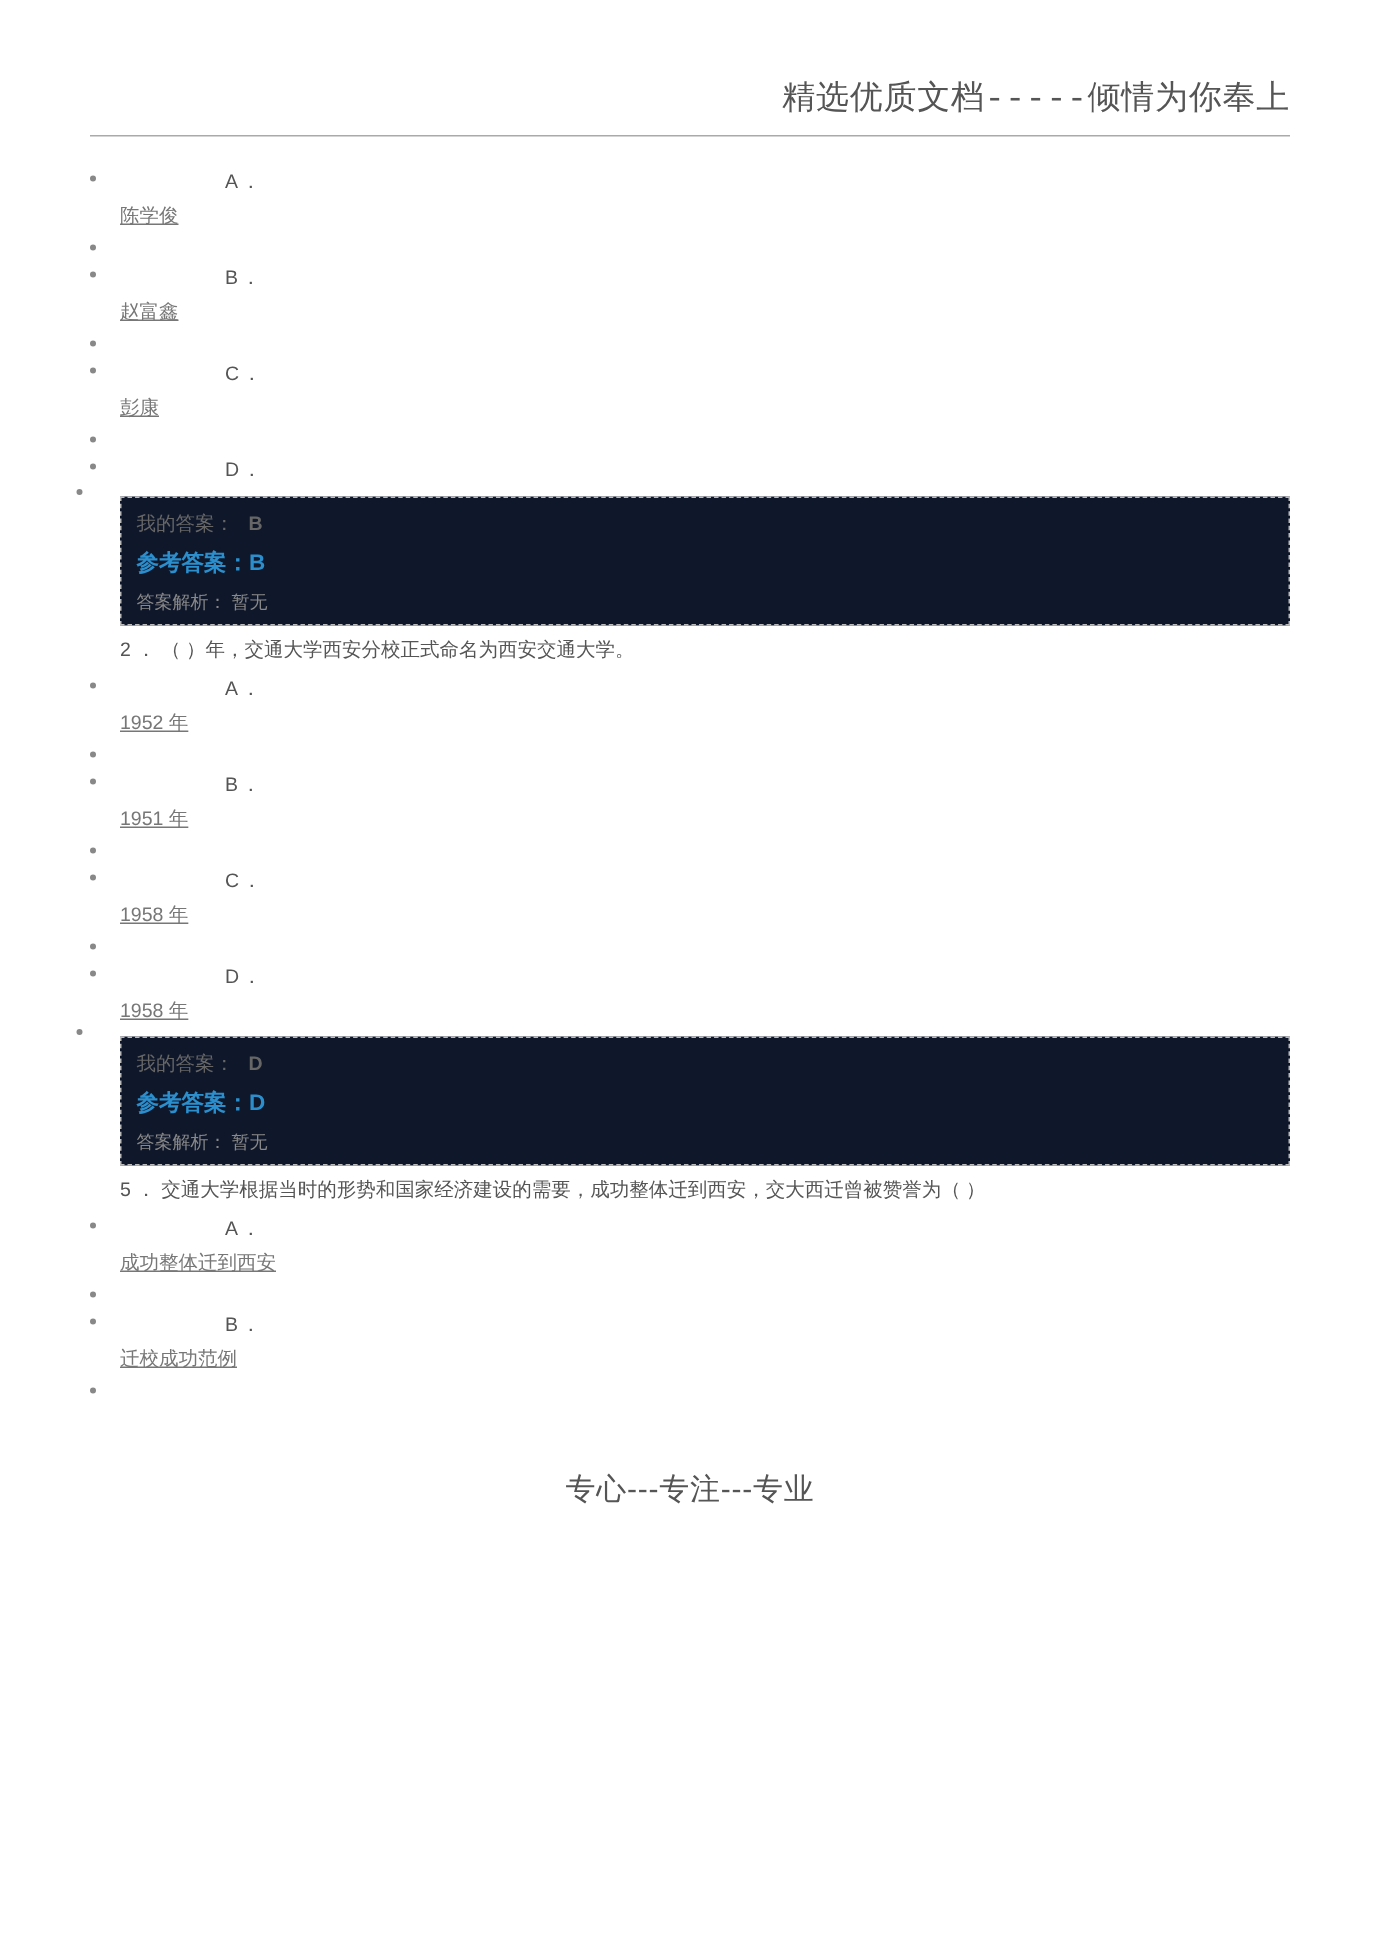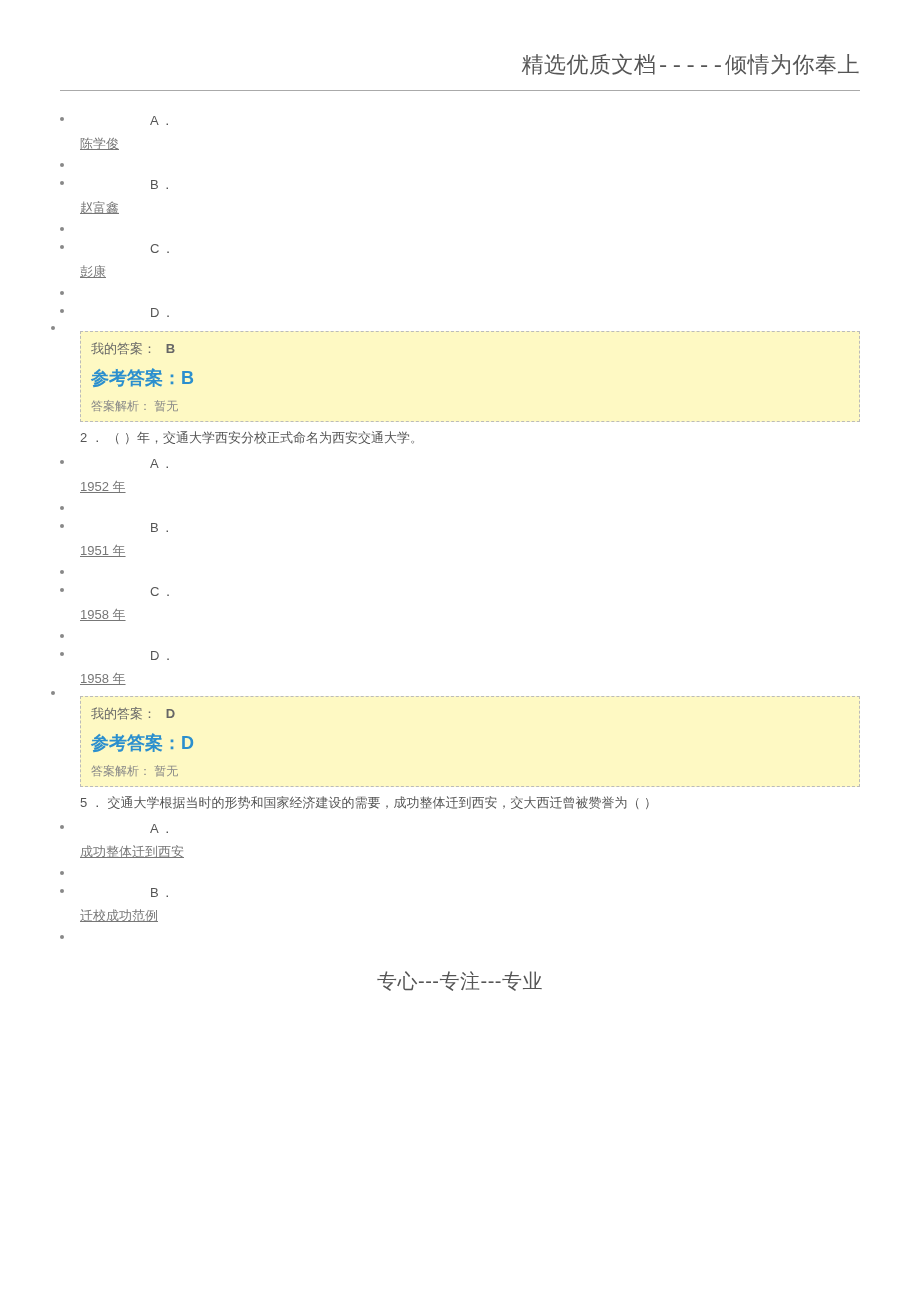--- a/index.html
+++ b/index.html
@@ -54,59 +54,59 @@
     font-size: 13px;
     color: #777;
     margin-top: 4px;
     margin-bottom: 4px;
     line-height: 18px;
     text-decoration: underline;
   }
   .answer-box {
     position: relative;
     border: 1px dashed #bbb;
-    background: #fef9c3;
+    background: #0f172a;
     padding: 8px 10px 6px 10px;
     margin-top: 8px;
     margin-bottom: 6px;
   }
   .answer-box .bullet {
     left: -30px;
     top: -6px;
   }
   .my-answer {
     font-size: 13px;
     color: #666;
     margin-bottom: 8px;
   }
   .my-answer .val {
     font-weight: bold;
     margin-left: 6px;
   }
   .ref-answer {
-    font-size: 18px;
+    font-size: 15px;
     color: #2b8fce;
     font-weight: bold;
     margin-bottom: 8px;
   }
   .explain {
     font-size: 12px;
     color: #888;
   }
   .question {
     font-size: 13px;
     color: #555;
     margin: 6px 0 6px 0;
     line-height: 20px;
   }
   .footer {
     text-align: center;
     font-size: 20px;
     color: #555;
-    margin-top: 21px;
+    margin-top: 42px;
     letter-spacing: 0.5px;
   }
 </style>
 </head>
 <body>
 
 <div class="header">精选优质文档-----倾情为你奉上</div>
 
 <div class="content">
 

